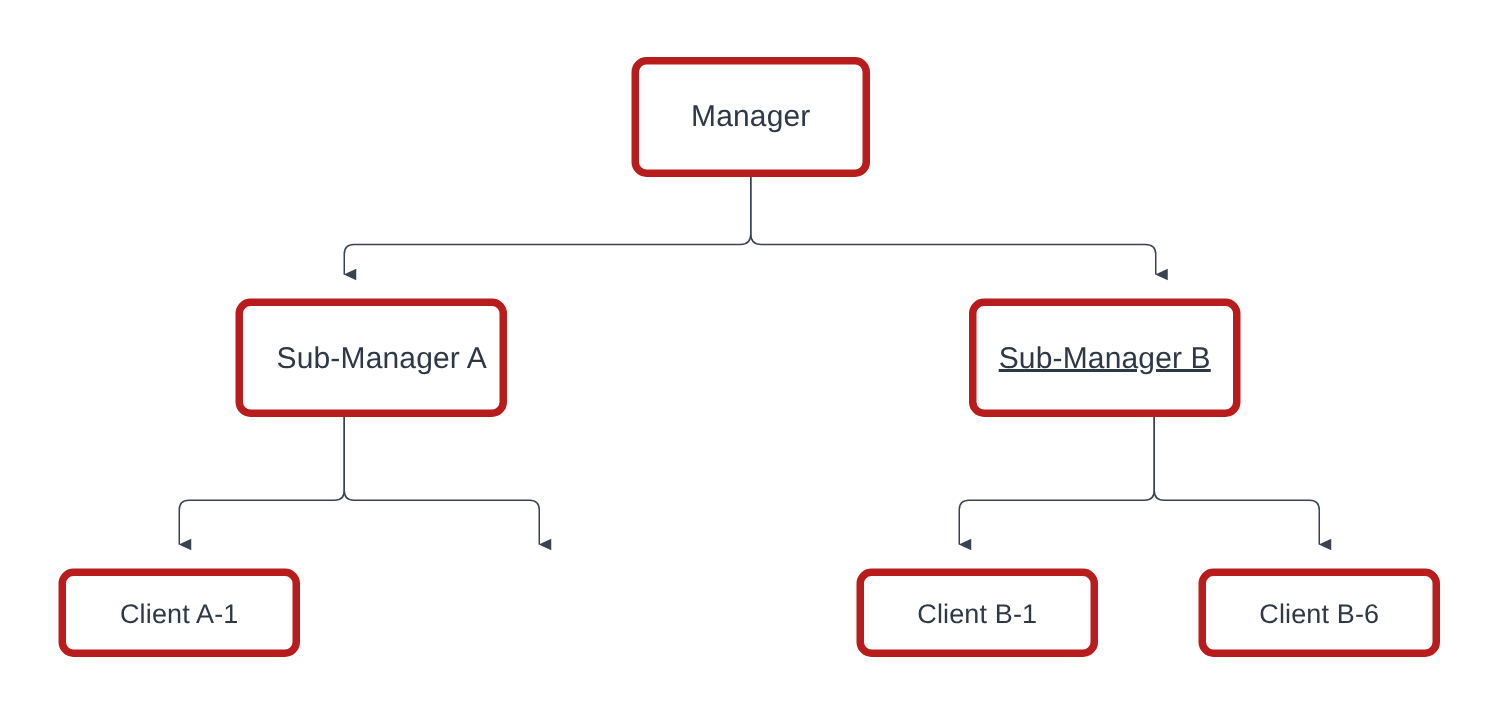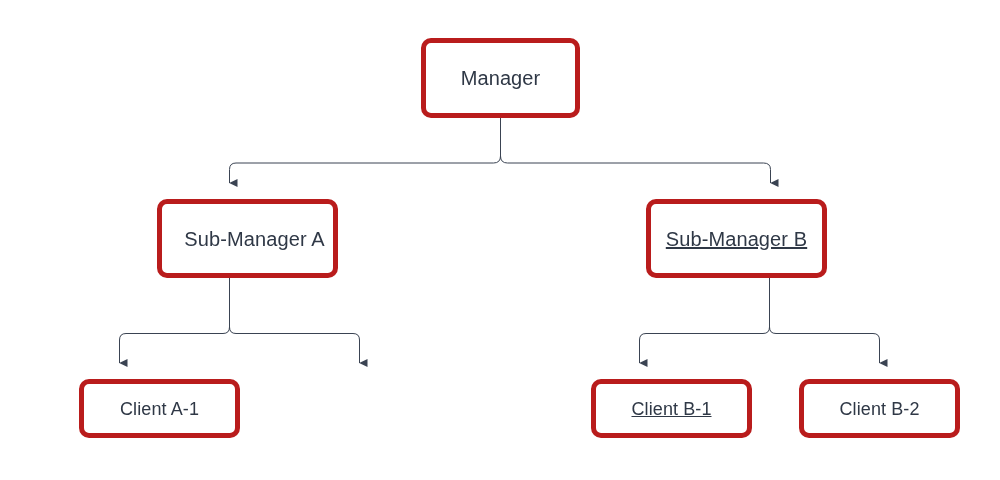--- a/index.html
+++ b/index.html
@@ -60,23 +60,23 @@
   }
   .node-mid-a { left: 157px; padding-left: 14px; }
   .node-mid-b { left: 646px; text-decoration: underline; }
   
   .node-leaf {
     top: 379px;
     width: 161px;
     height: 59px;
     font-size: 18px;
   }
-  .node-leaf-a1 { left: 39px; margin-left: 40px; }
+  .node-leaf-a1 { left: 39px; }
   .node-leaf-a2 { left: 279px; }
-  .node-leaf-b1 { left: 591px; text-decoration: underline; }
+  .node-leaf-b1 { left: 571px; }
   .node-leaf-b2 { left: 799px; }
 </style>
 </head>
 <body>
 
 <div id="canvas">
 
   <svg id="edge-layer" viewBox="0 0 1000 480" width="1000" height="480" xmlns="http://www.w3.org/2000/svg">
     <defs>
       <marker id="arrowdown" markerWidth="10" markerHeight="10" refX="5" refY="8.6" orient="auto" markerUnits="userSpaceOnUse">
@@ -115,16 +115,16 @@
   <div class="node node-leaf node-leaf-a1">
     <span class="node-label">Client A-1</span>
   </div>
 
 
   <div class="node node-leaf node-leaf-b1">
     <span class="node-label">Client B-1</span>
   </div>
 
   <div class="node node-leaf node-leaf-b2">
-    <span class="node-label">Client B-2</span>
+    <span class="node-label">Client B-6</span>
   </div>
 
 </div>
 
 </body></html>

